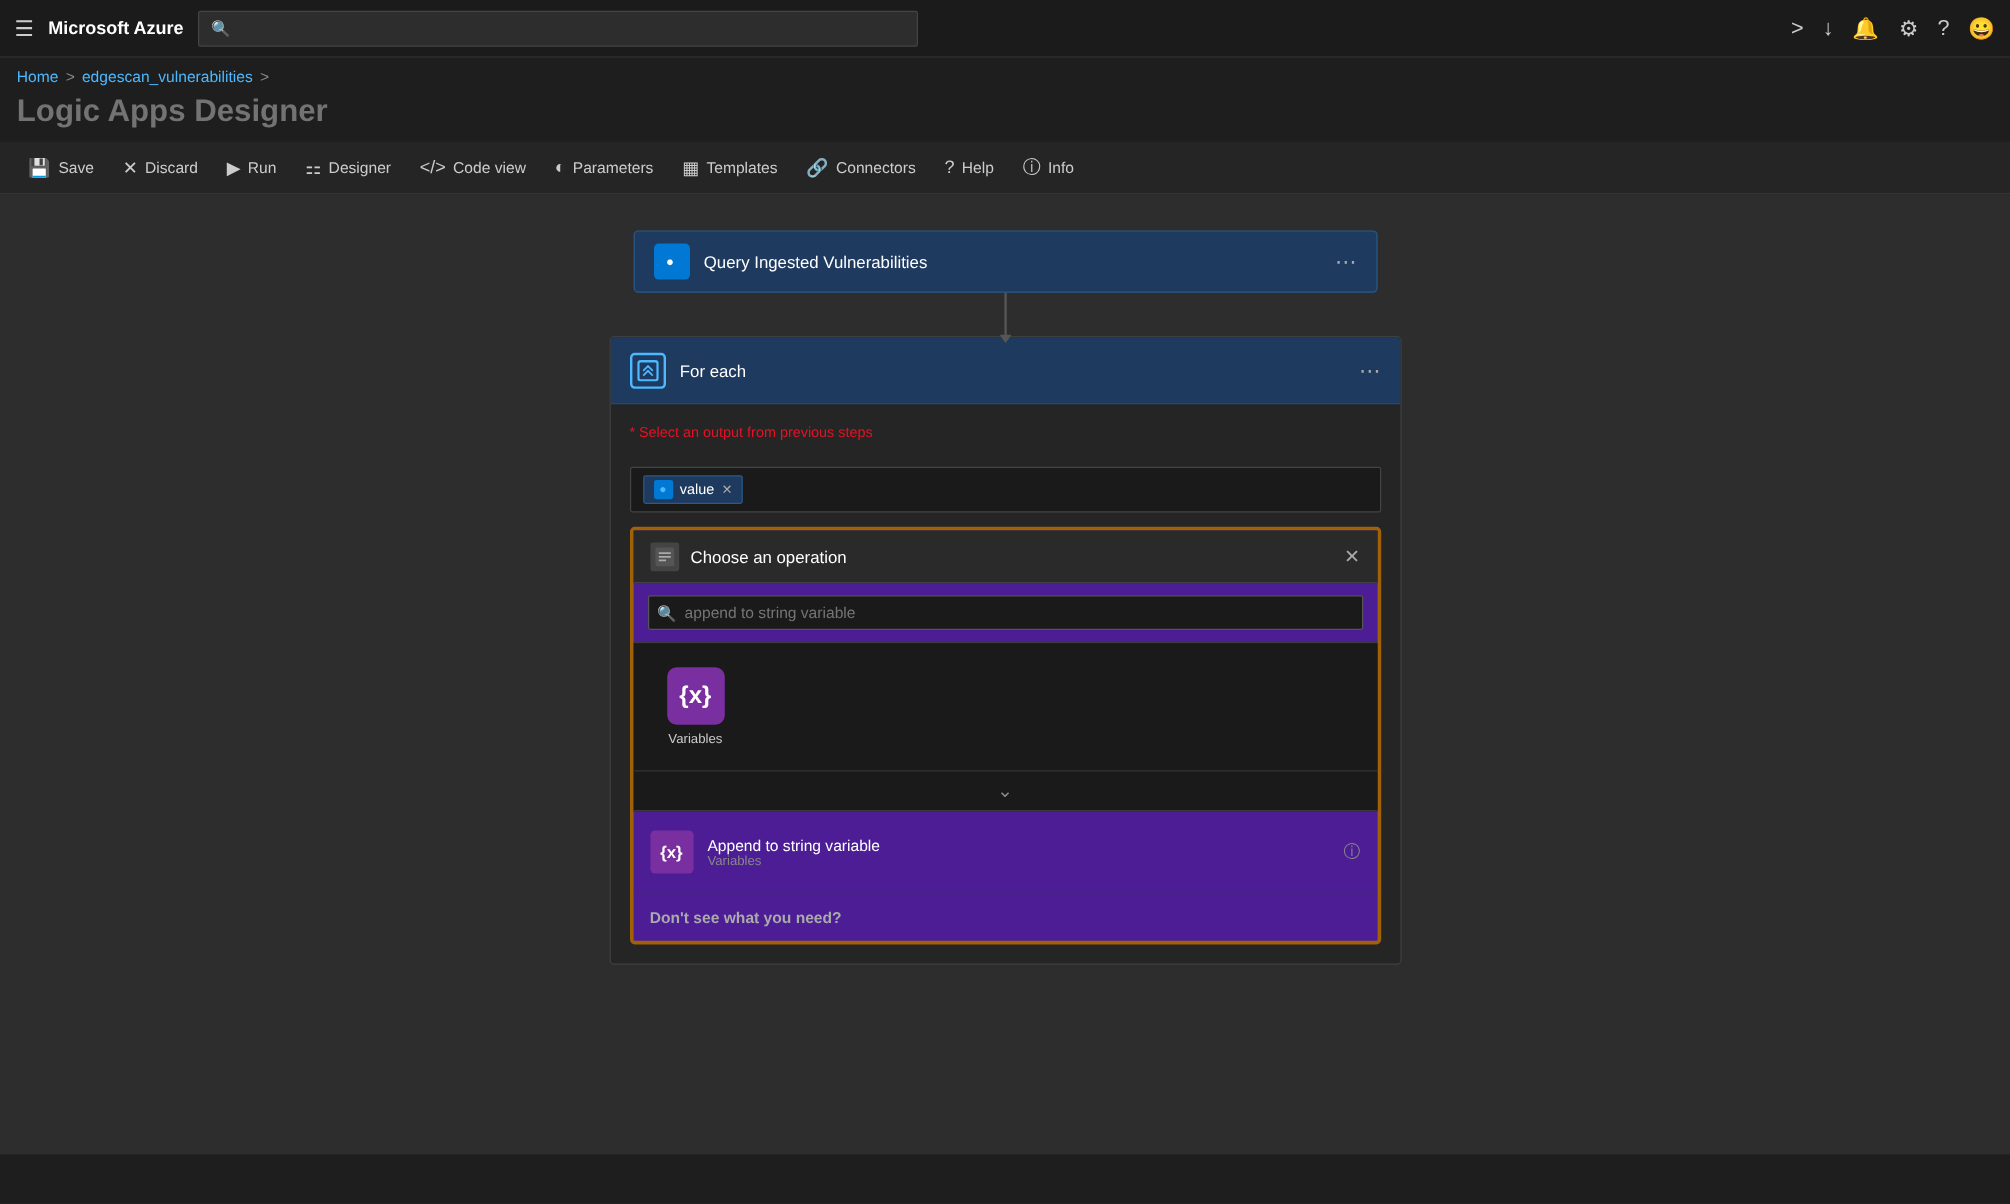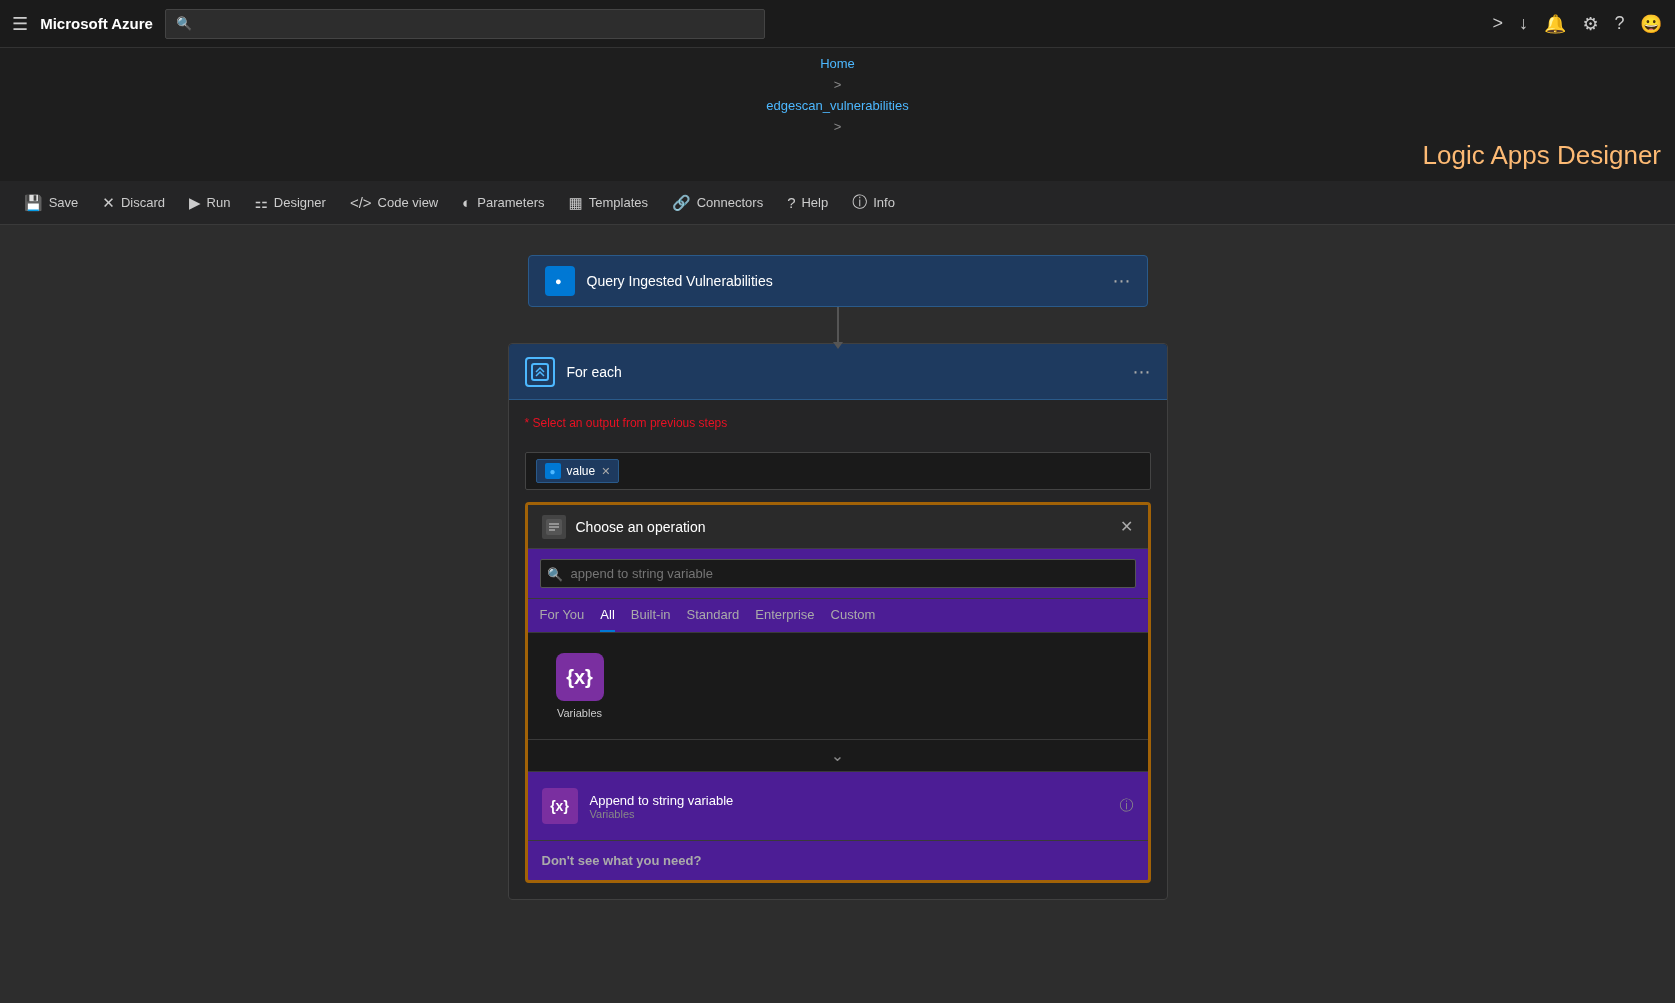--- a/index.html
+++ b/index.html
@@ -64,34 +64,32 @@
       font-size: 18px;
     }
     .top-bar-icons span { cursor: pointer; }
 
     
     .breadcrumb {
       padding: 8px 14px 4px;
       font-size: 13px;
       color: #4db8ff;
       display: flex;
-      align-items: center;
+      align-items: flex-end;
       gap: 6px;
-      flex-direction: column;
     }
     .breadcrumb .separator { color: #888; }
     .breadcrumb .current { color: #4db8ff; cursor: pointer; }
 
     
     .page-title {
       padding: 2px 14px 10px;
       font-size: 26px;
-      font-weight: 400;
-      color: #fdba74;
-      text-align: right;
+      font-weight: 700;
+      color: #737373;
     }
 
     
     .toolbar {
       background: #252526;
       height: 44px;
       display: flex;
       align-items: center;
       padding: 0 14px;
       gap: 4px;
@@ -583,28 +581,20 @@
           <span class="co-close">✕</span>
         </div>
 
         <div class="choose-op-search">
           <div class="search-wrapper">
             <span class="si">🔍</span>
             <input type="text" placeholder="append to string variable" style="">
           </div>
         </div>
 
-        <div class="filter-tabs">
-          <div class="filter-tab">For You</div>
-          <div class="filter-tab active">All</div>
-          <div class="filter-tab">Built-in</div>
-          <div class="filter-tab">Standard</div>
-          <div class="filter-tab">Enterprise</div>
-          <div class="filter-tab">Custom</div>
-        </div>
 
         <div class="connector-grid">
           <div class="connector-item">
             <div class="connector-icon-box">
               <span style="color:#fff;font-size:20px;font-weight:bold;">{x}</span>
             </div>
             <span class="connector-label">Variables</span>
           </div>
         </div>
 

